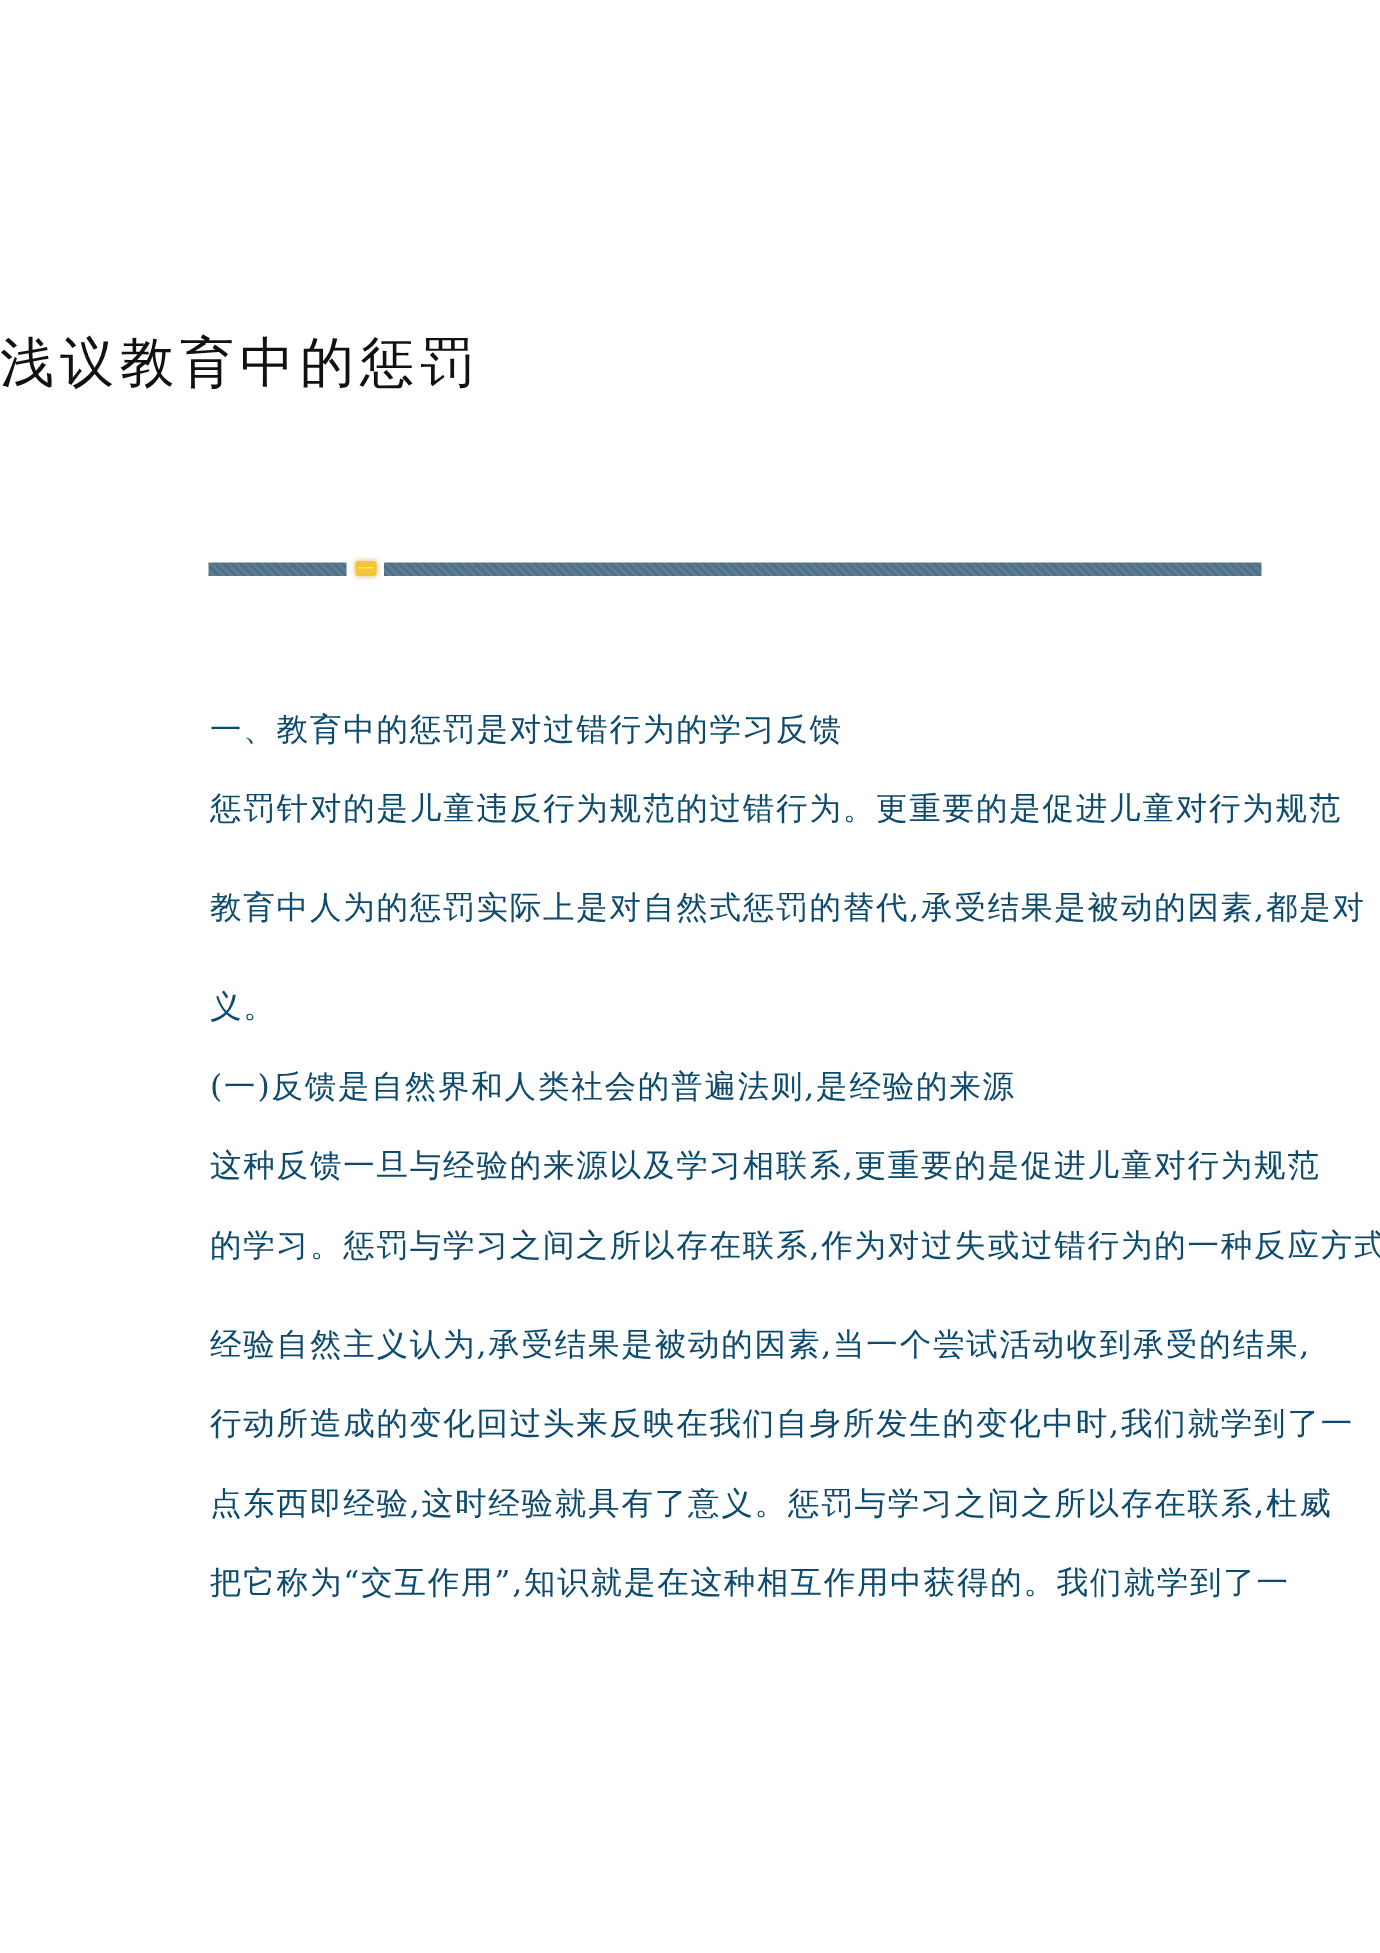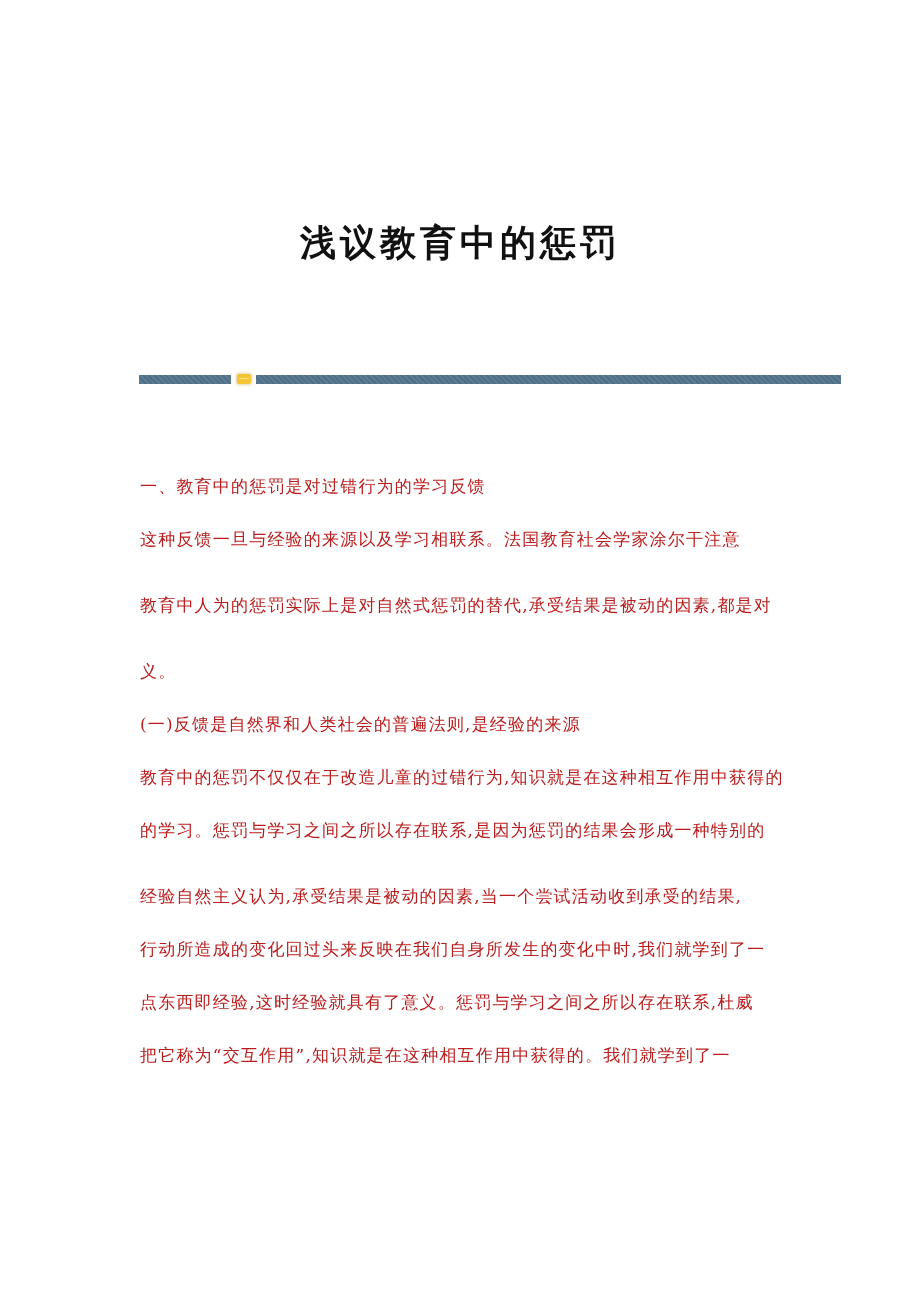--- a/index.html
+++ b/index.html
@@ -13,27 +13,26 @@
       position: relative;
       overflow: hidden;
       font-family: "DejaVu Serif", "Liberation Serif", serif;
       color: #111111;
     }
     .page-title {
       position: absolute;
       left: 0;
       top: 218px;
       width: 920px;
-      text-align: center;
+      text-align: left;
       font-family: "DejaVu Sans", "Liberation Sans", sans-serif;
       font-size: 36px;
       letter-spacing: 4px;
       color: #111;
       line-height: 50px;
-      font-weight: bold;
     }
     .divider {
       position: absolute;
       top: 375px;
       left: 139px;
       width: 702px;
       height: 9px;
     }
     .divider .bar-left {
       position: absolute;
@@ -69,26 +68,26 @@
       height: 1px;
       background: #f9e08a;
     }
     .content {
       position: absolute;
       left: 140px;
       top: 466px;
       width: 642px;
     }
     .line {
-      font-size: 17px;
+      font-size: 21px;
       height: 40px;
       line-height: 40px;
       white-space: nowrap;
       letter-spacing: 1.2px;
-      color: #b91c1c;
+      color: #0c4a6e;
     }
     .gap {
       height: 13px;
     }
   </style>
 </head>
 <body>
 
 <div>
   <div class="page-title">浅议教育中的惩罚</div>
@@ -97,37 +96,37 @@
     <div class="bar-left"></div>
     <div class="ornament"></div>
     <div class="bar-right"></div>
   </div>
 
   <div class="content">
     <div class="line">一、教育中的惩罚是对过错行为的学习反馈</div>
     <div class="gap"></div>
 
     <div>
-      <div class="line">这种反馈一旦与经验的来源以及学习相联系。法国教育社会学家涂尔干注意</div>
+      <div class="line">惩罚针对的是儿童违反行为规范的过错行为。更重要的是促进儿童对行为规范</div>
       <div class="gap"></div>
       <div class="gap"></div>
       <div class="line">教育中人为的惩罚实际上是对自然式惩罚的替代,承受结果是被动的因素,都是对</div>
       <div class="gap"></div>
       <div class="gap"></div>
       <div class="line">义。</div>
     </div>
     <div class="gap"></div>
 
     <div class="line">(一)反馈是自然界和人类社会的普遍法则,是经验的来源</div>
     <div class="gap"></div>
 
     <div>
-      <div class="line">教育中的惩罚不仅仅在于改造儿童的过错行为,知识就是在这种相互作用中获得的</div>
+      <div class="line">这种反馈一旦与经验的来源以及学习相联系,更重要的是促进儿童对行为规范</div>
       <div class="gap"></div>
-      <div class="line">的学习。惩罚与学习之间之所以存在联系,是因为惩罚的结果会形成一种特别的</div>
+      <div class="line">的学习。惩罚与学习之间之所以存在联系,作为对过失或过错行为的一种反应方式</div>
       <div class="gap"></div>
       <div class="gap"></div>
       <div class="line">经验自然主义认为,承受结果是被动的因素,当一个尝试活动收到承受的结果,</div>
       <div class="gap"></div>
       <div class="line">行动所造成的变化回过头来反映在我们自身所发生的变化中时,我们就学到了一</div>
       <div class="gap"></div>
       <div class="line">点东西即经验,这时经验就具有了意义。惩罚与学习之间之所以存在联系,杜威</div>
       <div class="gap"></div>
       <div class="line">把它称为“交互作用”,知识就是在这种相互作用中获得的。我们就学到了一</div>
     </div>

